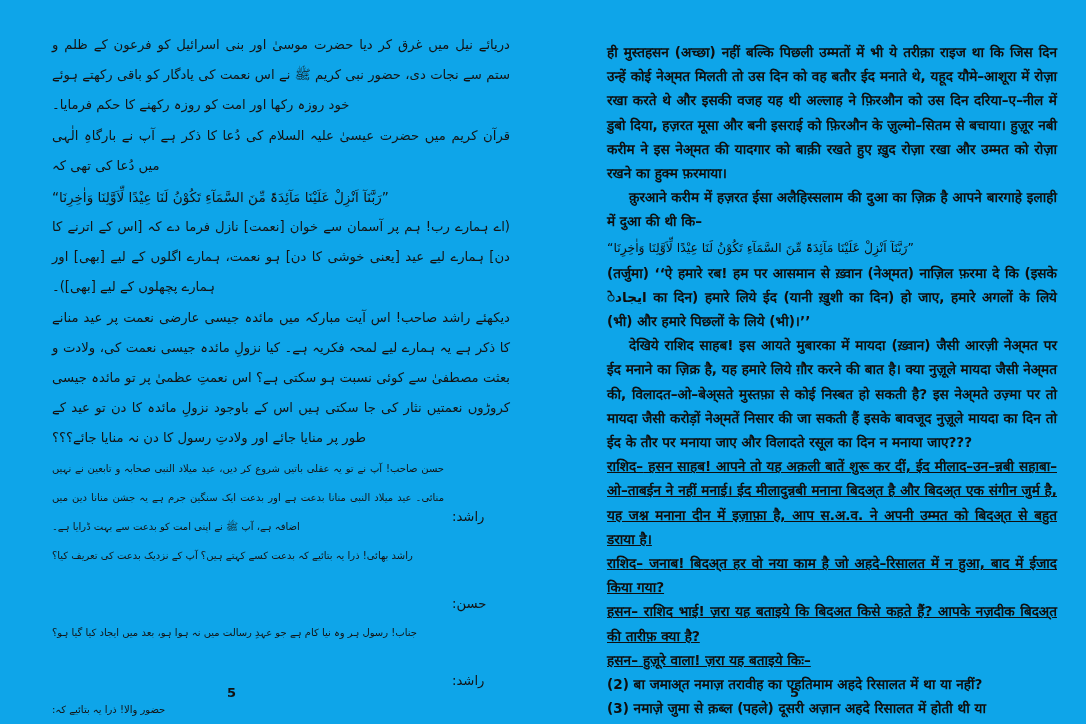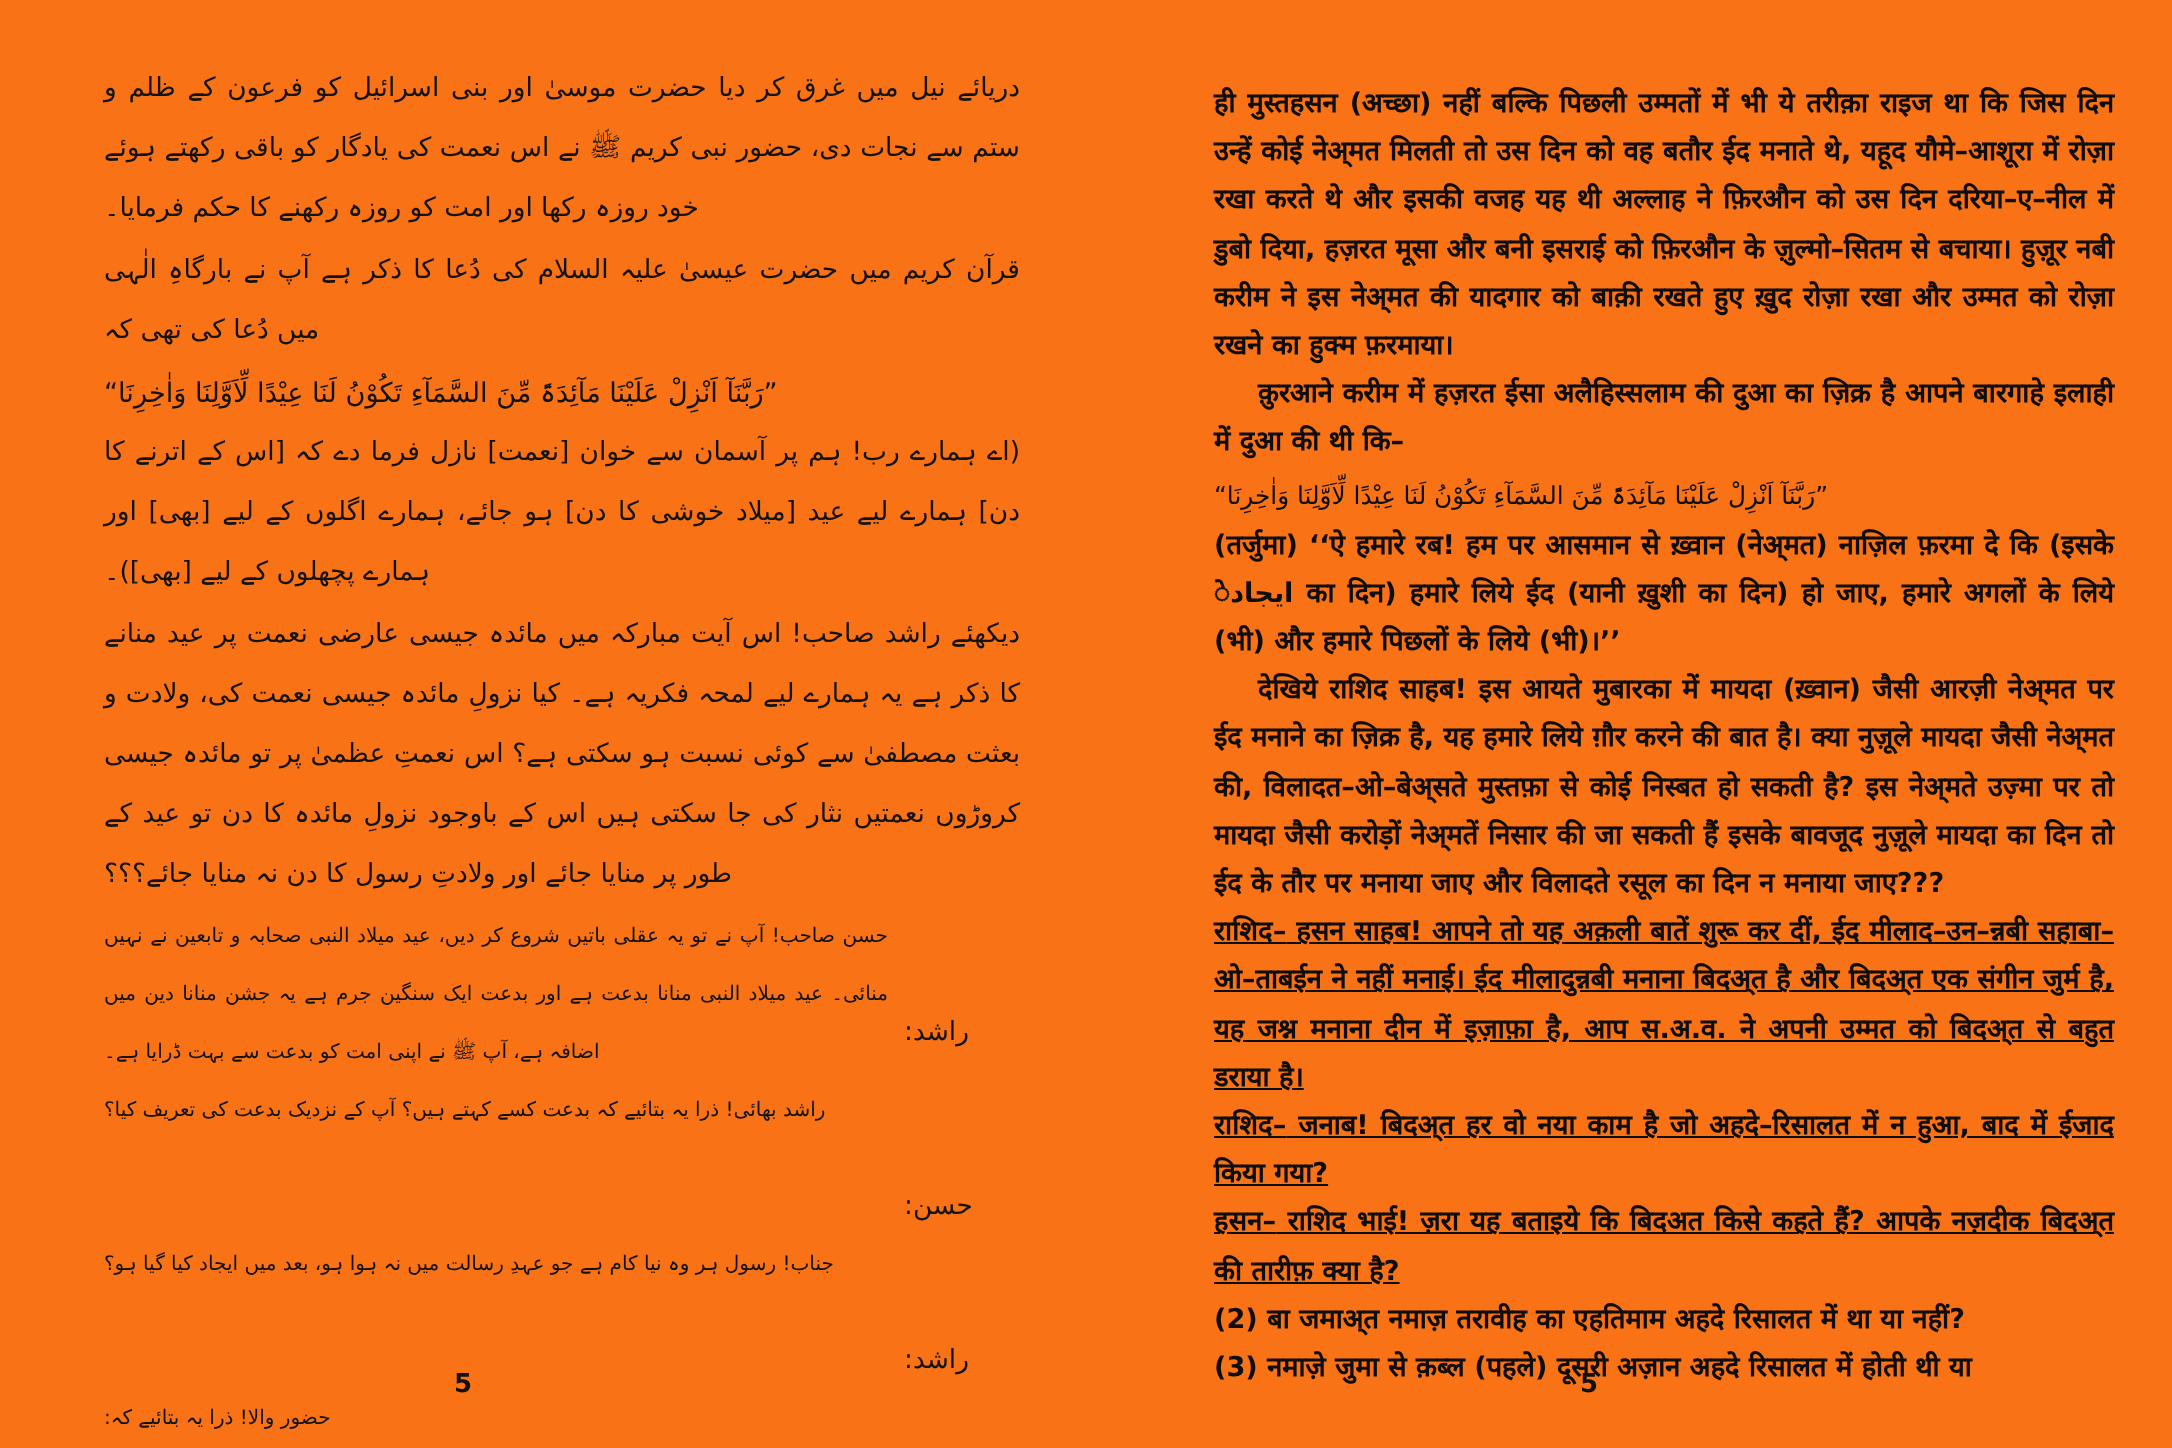--- a/index.html
+++ b/index.html
@@ -12,21 +12,21 @@
     height: 724px;
     overflow: hidden;
     font-family: "Liberation Serif", "DejaVu Serif", serif;
     color: #111111;
   }
 
   .spread {
     position: relative;
     width: 1086px;
     height: 724px;
-    background: #f97316;
+    background: #0ea5e9;
     display: flex;
     box-sizing: border-box;
   }
 
   
   .page-left {
     position: absolute;
     left: 0;
     top: 0;
     width: 543px;
@@ -170,21 +170,21 @@
 
   <div class="page-left">
     <div class="urdu-body">
 
       <p class="urdu-para">دریائے نیل میں غرق کر دیا حضرت موسیٰ اور بنی اسرائیل کو فرعون کے ظلم و ستم سے نجات دی، حضور نبی کریم ﷺ نے اس نعمت کی یادگار کو باقی رکھتے ہوئے خود روزہ رکھا اور امت کو روزہ رکھنے کا حکم فرمایا۔</p>
 
       <p class="urdu-para">قرآن کریم میں حضرت عیسیٰ علیہ السلام کی دُعا کا ذکر ہے آپ نے بارگاہِ الٰہی میں دُعا کی تھی کہ</p>
 
       <p class="urdu-ayat">”رَبَّنَآ اَنْزِلْ عَلَیْنَا مَآئِدَۃً مِّنَ السَّمَآءِ تَکُوْنُ لَنَا عِیْدًا لِّاَوَّلِنَا وَاٰخِرِنَا“</p>
 
-      <p class="urdu-para">(اے ہمارے رب! ہم پر آسمان سے خوان [نعمت] نازل فرما دے کہ [اس کے اترنے کا دن] ہمارے لیے عید [میلاد خوشی کا دن] ہو جائے، ہمارے اگلوں کے لیے [بھی] اور ہمارے پچھلوں کے لیے [بھی])۔</p>
+      <p class="urdu-para">(اے ہمارے رب! ہم پر آسمان سے خوان [نعمت] نازل فرما دے کہ [اس کے اترنے کا دن] ہمارے لیے عید [یعنی خوشی کا دن] ہو نعمت، ہمارے اگلوں کے لیے [بھی] اور ہمارے پچھلوں کے لیے [بھی])۔</p>
 
       <p class="urdu-para">دیکھئے راشد صاحب! اس آیت مبارکہ میں مائدہ جیسی عارضی نعمت پر عید منانے کا ذکر ہے یہ ہمارے لیے لمحہ فکریہ ہے۔ کیا نزولِ مائدہ جیسی نعمت کی، ولادت و بعثت مصطفیٰ سے کوئی نسبت ہو سکتی ہے؟ اس نعمتِ عظمیٰ پر تو مائدہ جیسی کروڑوں نعمتیں نثار کی جا سکتی ہیں اس کے باوجود نزولِ مائدہ کا دن تو عید کے طور پر منایا جائے اور ولادتِ رسول کا دن نہ منایا جائے؟؟؟</p>
 
       <div class="urdu-dialogue">
         <span class="urdu-speaker">راشد:</span>
         <span class="urdu-speech">حسن صاحب! آپ نے تو یہ عقلی باتیں شروع کر دیں، عید میلاد النبی صحابہ و تابعین نے نہیں منائی۔ عید میلاد النبی منانا بدعت ہے اور بدعت ایک سنگین جرم ہے یہ جشن منانا دین میں اضافہ ہے، آپ ﷺ نے اپنی امت کو بدعت سے بہت ڈرایا ہے۔</span>
       </div>
 
       <div class="urdu-dialogue">
         <span class="urdu-speaker">حسن:</span>
@@ -221,20 +221,21 @@
       <p class="hindi-para">(तर्जुमा) ‘‘ऐ हमारे रब! हम पर आसमान से ख़्वान (नेअ्मत) नाज़िल फ़रमा दे कि (इसके ایجادे का दिन) हमारे लिये ईद (यानी ख़ुशी का दिन) हो जाए, हमारे अगलों के लिये (भी) और हमारे पिछलों के लिये (भी)।’’</p>
 
       <p class="hindi-para indent">देखिये राशिद साहब! इस आयते मुबारका में मायदा (ख़्वान) जैसी आरज़ी नेअ्मत पर ईद मनाने का ज़िक्र है, यह हमारे लिये ग़ौर करने की बात है। क्या नुज़ूले मायदा जैसी नेअ्मत की, विलादत–ओ–बेअ्सते मुस्तफ़ा से कोई निस्बत हो सकती है? इस नेअ्मते उज़्मा पर तो मायदा जैसी करोड़ों नेअ्मतें निसार की जा सकती हैं इसके बावजूद नुज़ूले मायदा का दिन तो ईद के तौर पर मनाया जाए और विलादते रसूल का दिन न मनाया जाए???</p>
 
       <p class="hindi-dialogue"><span class="hindi-speaker">राशिद–</span><span> हसन साहब! आपने तो यह अक़ली बातें शुरू कर दीं, ईद मीलाद–उन–न्नबी सहाबा–ओ–ताबईन ने नहीं मनाई। ईद मीलादुन्नबी मनाना बिदअ्त है और बिदअ्त एक संगीन जुर्म है, यह जश्न मनाना दीन में इज़ाफ़ा है, आप स.अ.व. ने अपनी उम्मत को बिदअ्त से बहुत डराया है।</span></p>
 
       <p class="hindi-dialogue"><span class="hindi-speaker">राशिद–</span><span> जनाब! बिदअ्त हर वो नया काम है जो अहदे–रिसालत में न हुआ, बाद में ईजाद किया गया?</span></p>
 
       <p class="hindi-dialogue"><span class="hindi-speaker">हसन–</span><span> राशिद भाई! ज़रा यह बताइये कि बिदअत किसे कहते हैं? आपके नज़दीक बिदअ्त की तारीफ़ क्या है?</span></p>
 
+      <p class="hindi-dialogue"><span class="hindi-speaker">हसन–</span><span> हुज़ूरे वाला! ज़रा यह बताइये किः–</span></p>
 
       <ul class="hindi-list">
         <li>(2) बा जमाअ्त नमाज़ तरावीह का एहतिमाम अहदे रिसालत में था या नहीं?</li>
         <li>(3) नमाज़े जुमा से क़ब्ल (पहले) दूसरी अज़ान अहदे रिसालत में होती थी या</li>
       </ul>
 
     </div>
   </div>
 
   <div class="folio folio-left">5</div>

